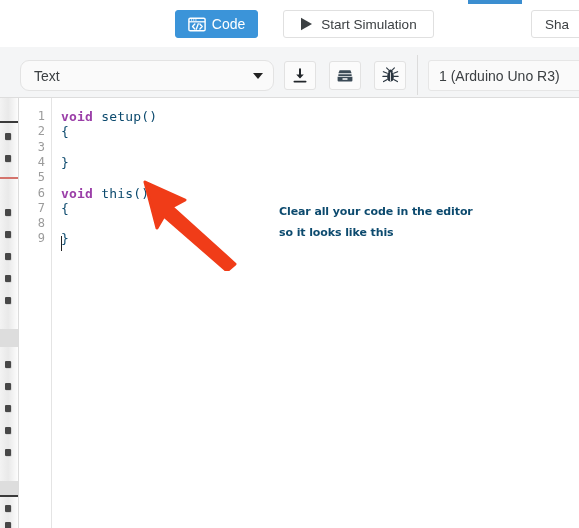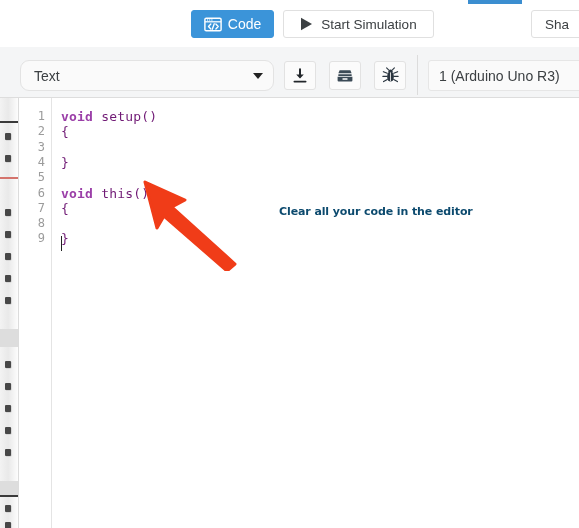--- a/index.html
+++ b/index.html
@@ -88,21 +88,21 @@
     align-items: center;
     justify-content: center;
     gap: 8px;
     font-size: 13.5px;
     color: #3c4043;
     white-space: nowrap;
     padding: 0 12px;
     cursor: pointer;
   }
   #code-button {
-    left: 191px;
+    left: 175px;
     width: 83px;
     background: #3b94d9;
     border-color: #3b94d9;
     color: #ffffff;
     gap: 6px;
     padding: 0 9px;
   }
   #code-button .lbl { font-size: 14px; }
   #start-sim-button { left: 283px; width: 151px; }
   #export-button { left: 447px; width: 76px; }
@@ -212,21 +212,21 @@
   .code-line {
     position: absolute;
     left: 0;
     font-family: "DejaVu Sans Mono", monospace;
     font-size: 13px;
     color: #333333;
     white-space: pre;
     letter-spacing: 0.2px;
   }
   .kw { color: #9b3fa8; font-weight: 700; }
-  .fn { color: #701a75; }
+  .fn { color: #0c4a6e; }
   #caret {
     position: absolute;
     left: 42px; top: 138px;
     width: 1px; height: 15px;
     background: #222;
   }
 
   
   #arrow-annotation {
     position: absolute;
@@ -377,13 +377,14 @@
     </div>
   <div id="caret"></div>
 </div>
 
 <svg id="arrow-annotation" viewBox="0 0 110 95">
   <path d="M6 6 L46 24 L33 31 L96 88 L88 95 L25 40 L18 52 Z" fill="#f03c18" stroke="#f03c18" stroke-width="3" stroke-linejoin="round"></path>
 </svg>
 
 <div id="callout-text">
   <div>Clear all your code in the editor</div>
+  <div>so it looks like this</div>
 </div>
 
 </body></html>

